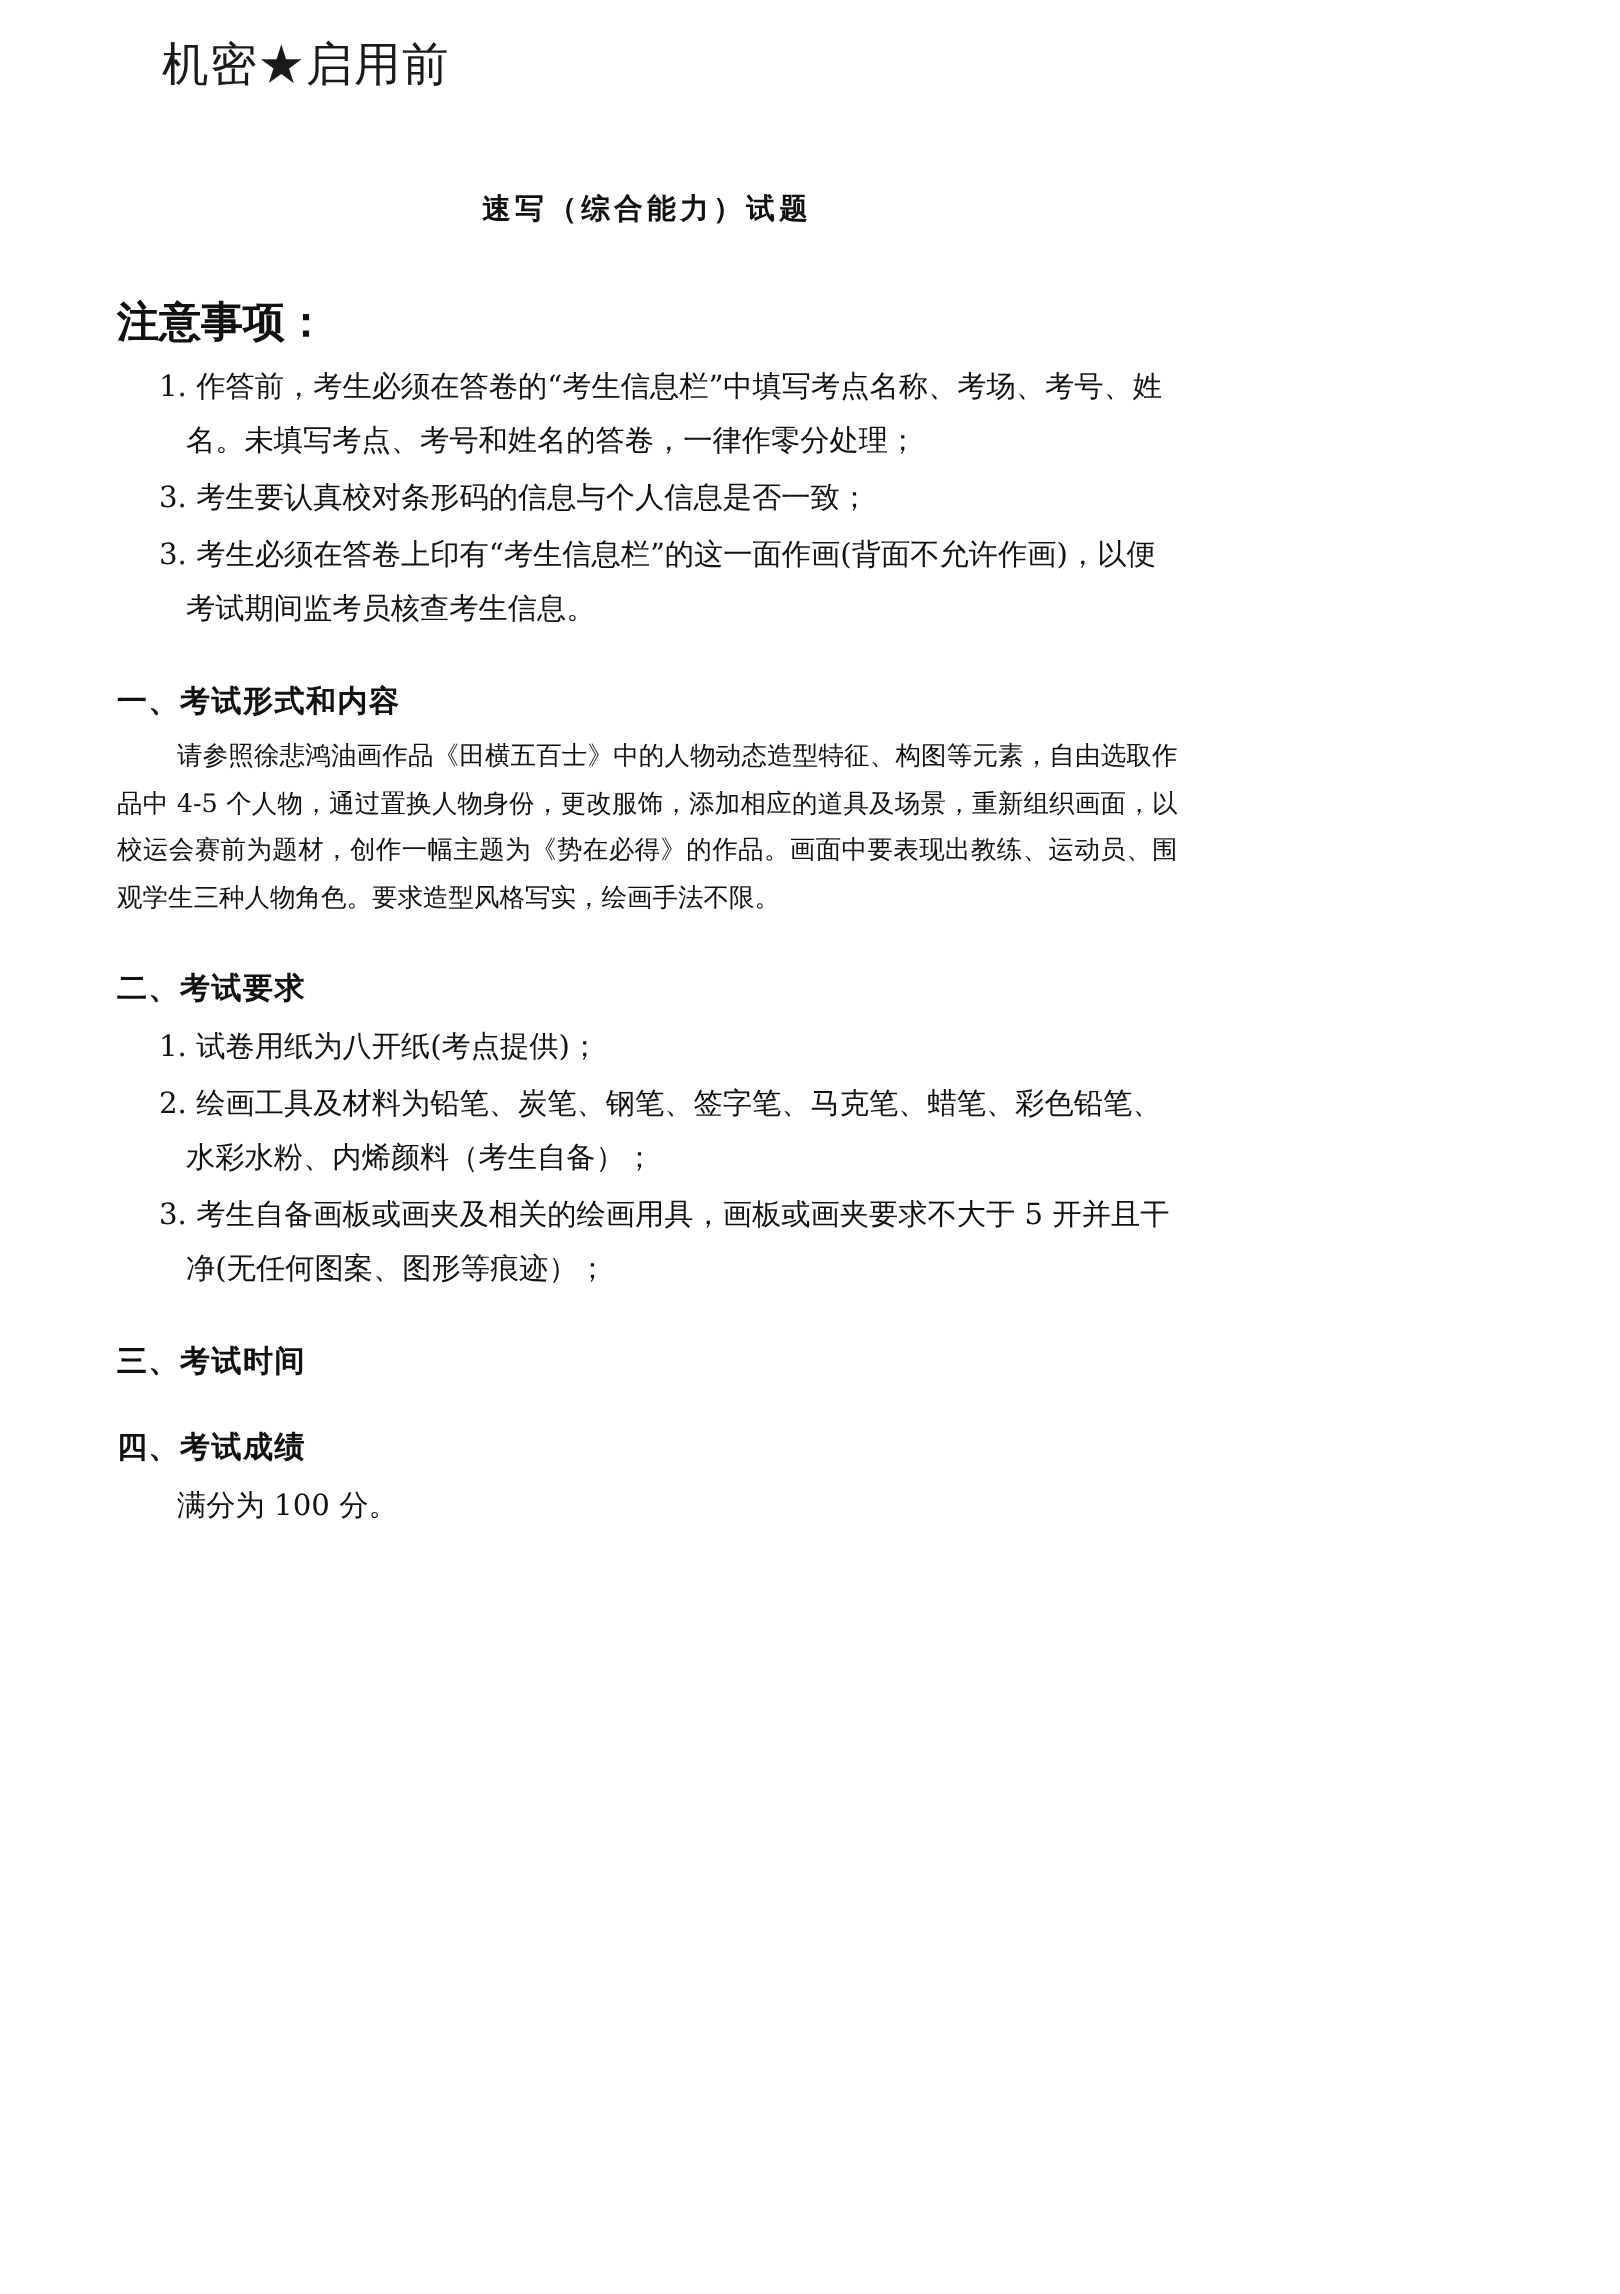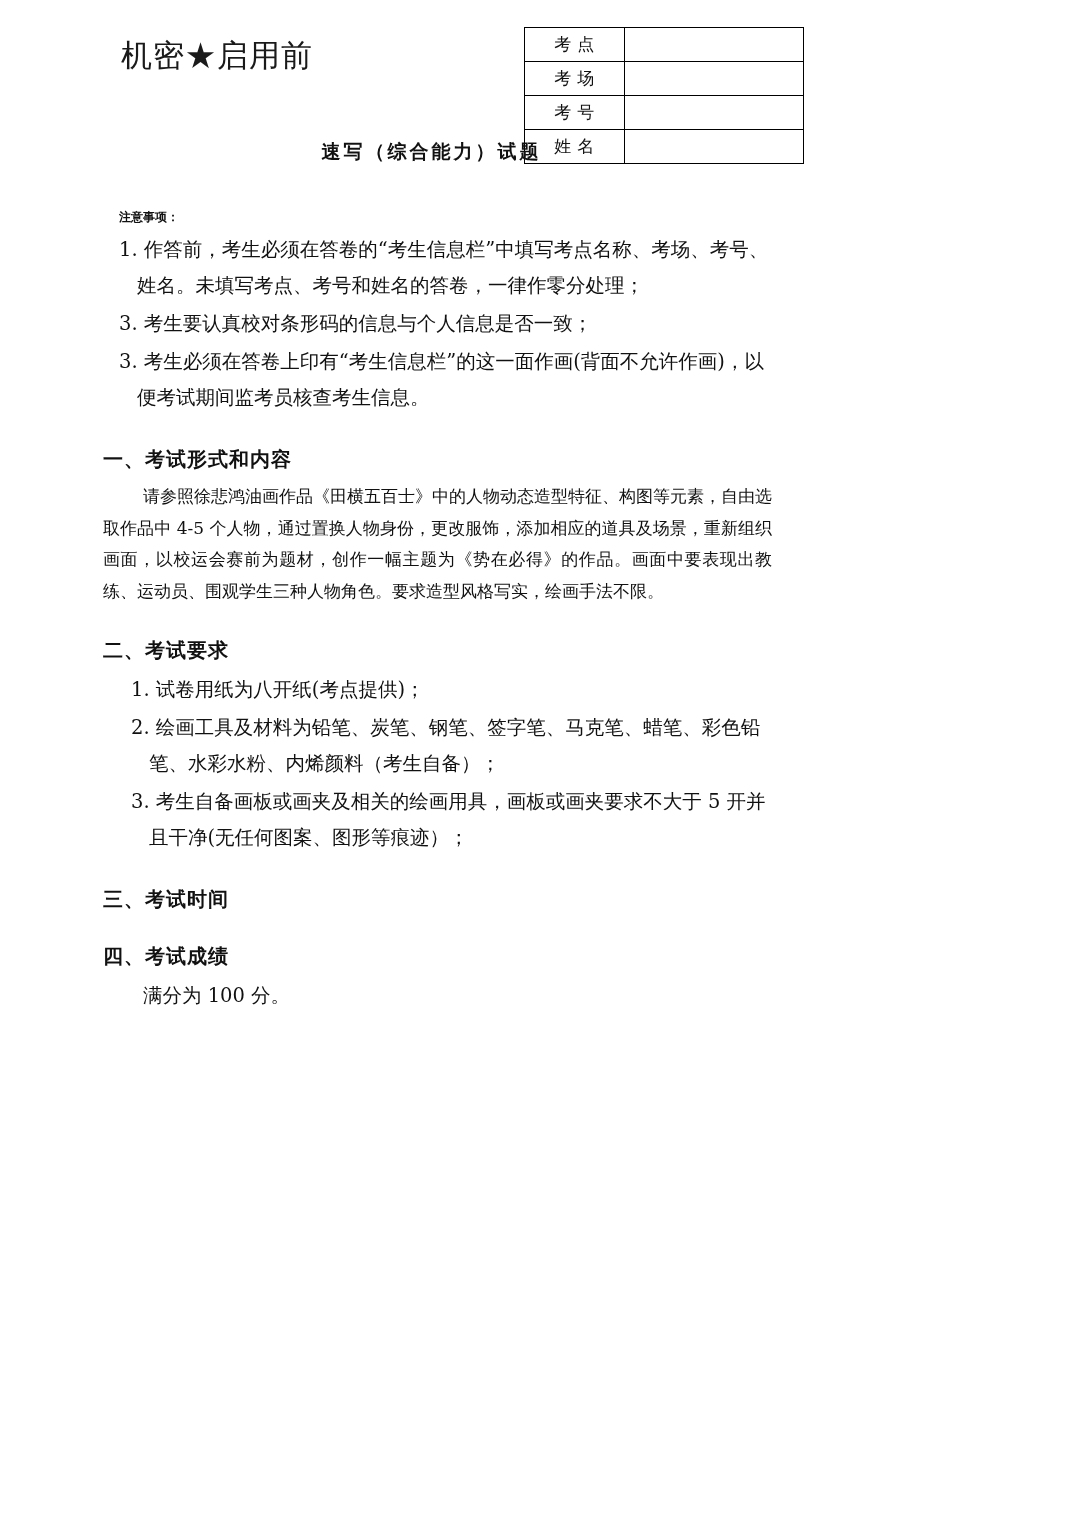--- a/index.html
+++ b/index.html
@@ -13,21 +13,21 @@
     font-family: "DejaVu Serif", "Liberation Serif", serif;
     color: #111111;
     position: relative;
     overflow: hidden;
   }
   .page {
     position: relative;
     width: 863px;
     height: 1529px;
     box-sizing: border-box;
-    padding: 13px;
+    padding: 0;
     border-radius: 30px;
   }
 
   
   .header-row {
     position: relative;
     height: 170px;
   }
   .confidential {
     position: absolute;
@@ -70,40 +70,38 @@
     margin-top: 6px;
     font-family: "DejaVu Serif", "Liberation Serif", serif;
   }
 
   
   .content {
     padding: 0 78px 0 78px;
     margin-top: 26px;
   }
   .notice-title {
-    font-size: 12px;
+    font-size: 28px;
     font-weight: bold;
     margin-bottom: 6px;
-    margin-left: 28px;
   }
   .list {
     margin: 0;
     padding: 0;
     list-style: none;
   }
   .list li {
     font-size: 19.5px;
     line-height: 1.85;
     padding-left: 46px;
     text-indent: -18px;
     margin-bottom: 2px;
   }
   .section {
     margin-top: 30px;
-    margin-left: 12px;
   }
   .section-head {
     font-size: 20px;
     font-weight: bold;
     letter-spacing: 1px;
     margin-bottom: 8px;
   }
   .para {
     font-size: 17px;
     line-height: 1.85;
@@ -117,40 +115,20 @@
   }
 </style>
 </head>
 <body>
 
 <div class="page">
 
   <div class="header-row">
     <div class="confidential">机密★启用前</div>
 
-    <table class="info-table">
-      <tbody>
-          <tr>
-        <td class="label">考点</td>
-        <td class="value"></td>
-      </tr>
-      <tr>
-        <td class="label">考场</td>
-        <td class="value"></td>
-      </tr>
-      <tr>
-        <td class="label">考号</td>
-        <td class="value"></td>
-      </tr>
-      <tr>
-        <td class="label">姓名</td>
-        <td class="value"></td>
-      </tr>
-    </tbody>
-      </table>
 
     <div class="doc-title" style="position:absolute;left:0;right:0;top:120px;">速写（综合能力）试题</div>
   </div>
 
   <div class="content">
 
     <div class="notice-title">注意事项：</div>
     <ul class="list">
       <li>1. 作答前，考生必须在答卷的“考生信息栏”中填写考点名称、考场、考号、姓名。未填写考点、考号和姓名的答卷，一律作零分处理；</li>
       <li>3. 考生要认真校对条形码的信息与个人信息是否一致；</li>

